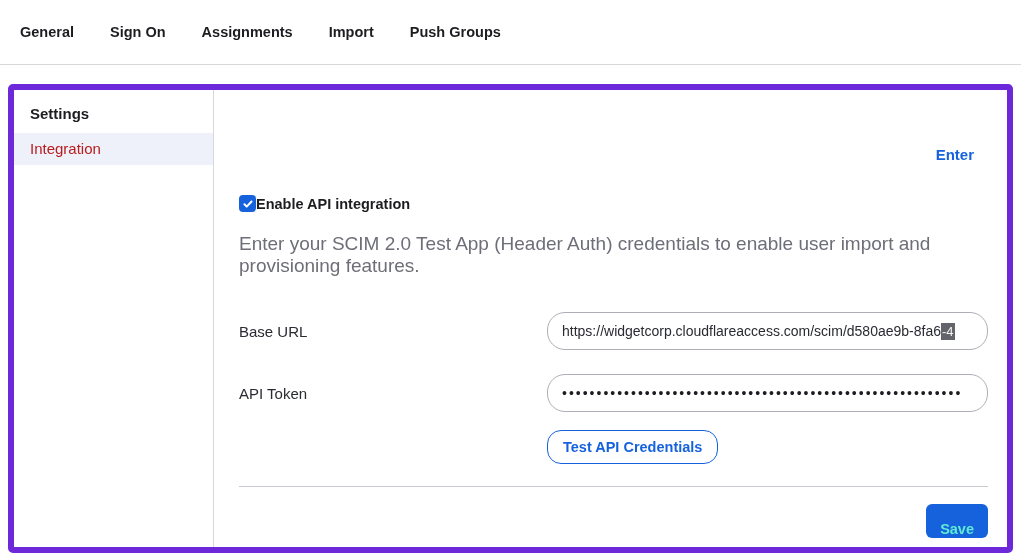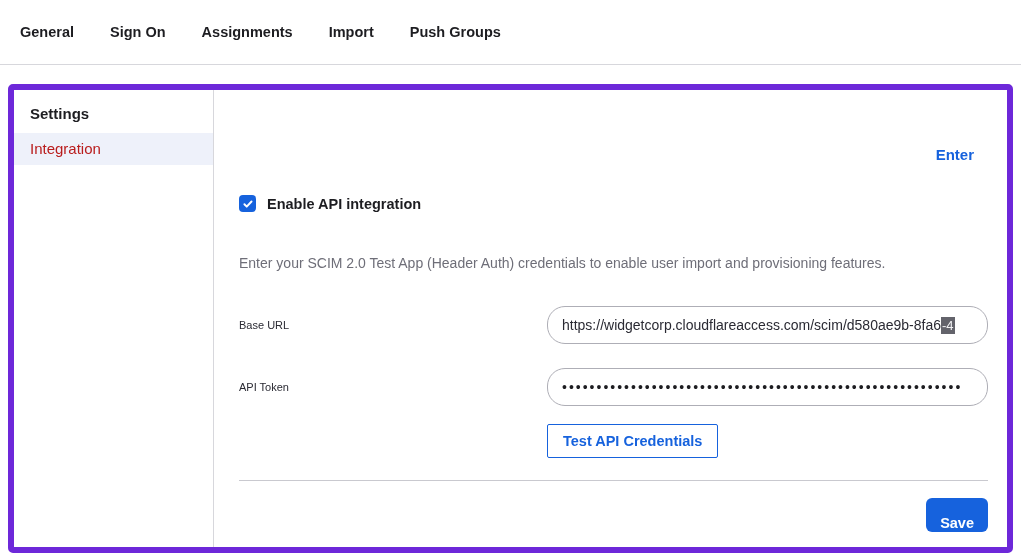--- a/index.html
+++ b/index.html
@@ -22,49 +22,49 @@
   .sidebar-heading { font-weight: 700; font-size: 15px; padding: 3px 16px 11px 16px; }
   .sidebar-item { font-size: 15px; padding: 7px 16px 8px 16px; color: #b91c1c; cursor: pointer; }
   .sidebar-item.selected { background: #eef1fa; }
 
   .main { flex: 1 1 auto; padding: 0 31px 0 25px; position: relative; }
 
   .cancel-row { text-align: right; padding-top: 56px; padding-right: 14px; }
   .cancel-link { color: var(--accent); font-weight: 700; font-size: 15px;
     text-decoration: none; cursor: pointer; }
 
-  .checkbox-row { margin-top: 31px; display: flex; align-items: center; gap: 11px; }
+  .checkbox-row { margin-top: 31px; display: flex; align-items: center; }
   .checkbox { width: 17px; height: 17px; border-radius: 4px; background: var(--accent);
     display: inline-flex; align-items: center; justify-content: center; cursor: pointer; flex: 0 0 17px; }
   .checkbox svg { width: 12px; height: 12px; display: block; }
   .checkbox-label { font-weight: 700; font-size: 14.5px; }
 
-  .description { margin-top: 43px; font-size: 14px; color: #6e6e78; }
+  .description { margin-top: 21px; font-size: 19px; color: #6e6e78; }
 
   .field-row { display: flex; align-items: center; margin-top: 35px; }
   .field-row + .field-row { margin-top: 24px; }
-  .field-label { flex: 0 0 308px; font-size: 11px; color: #2a2a33; }
+  .field-label { flex: 0 0 308px; font-size: 15px; color: #2a2a33; }
   .textbox { width: 441px; height: 38px; border: 1px solid #aeaeb6; border-radius: 18px;
     padding: 0 14px; font-size: 14px; color: #2a2a33; background: #fff;
     display: flex; align-items: center; overflow: hidden; white-space: nowrap;
     font-family: "Liberation Sans", "DejaVu Sans", sans-serif; }
   .textbox .url-text { overflow: hidden; white-space: nowrap; flex: 0 1 auto; }
   .textbox .selection { background: #63636b; color: #f2f2f4; font-size: 13px;
     padding: 1px 1px; flex: 0 0 auto; }
   input.textbox { display: block; letter-spacing: 2px; font-size: 14px; color: #1d1d21; }
 
   .test-row { margin-top: 18px; margin-left: 308px; }
   .btn-secondary { height: 34px; padding: 0 15px; background: #fff; color: var(--accent);
-    border: 1px solid var(--accent); border-radius: 2px; font-weight: 700; font-size: 14.5px;
+    border: 1px solid var(--accent); border-radius: 14px; font-weight: 700; font-size: 14.5px;
     font-family: inherit; cursor: pointer; }
 
   .divider { margin-top: 22px; border-top: 1px solid #c9c9cf; height: 0; }
 
   .save-row { margin-top: 17px; text-align: right; }
-  .btn-primary { height: 23px; padding: 17px 14px; background: var(--accent); color: #ffffff;
+  .btn-primary { height: 23px; padding: 17px 14px; background: var(--accent); color: #5eead4;
     border: none; border-radius: 6px; font-weight: 700; font-size: 14.5px;
     font-family: inherit; cursor: pointer; }
 </style>
 </head>
 <body>
 
 <div class="tabbar">
   <div class="tab">General</div>
   <div class="tab">Sign On</div>
   <div class="tab">Assignments</div>

